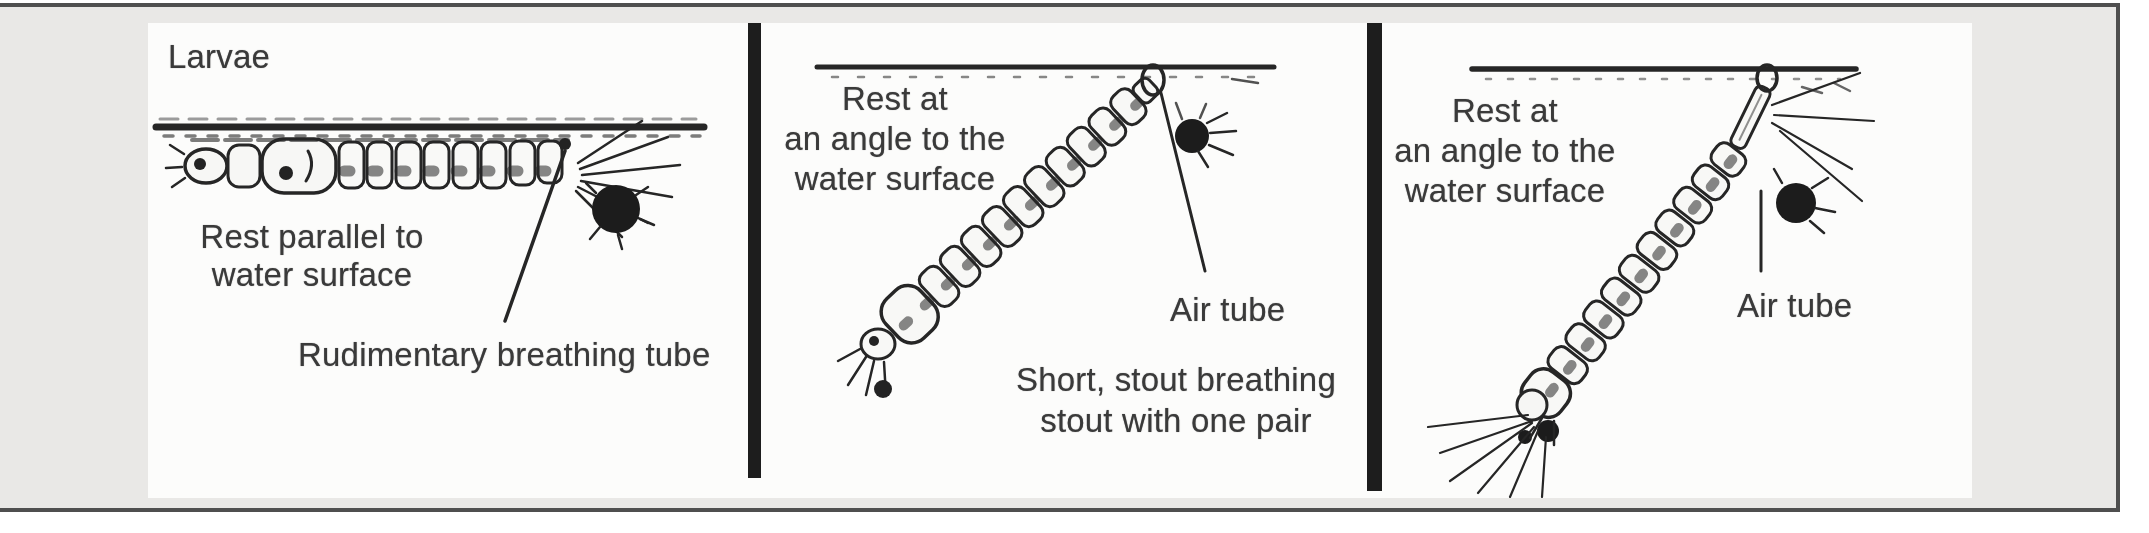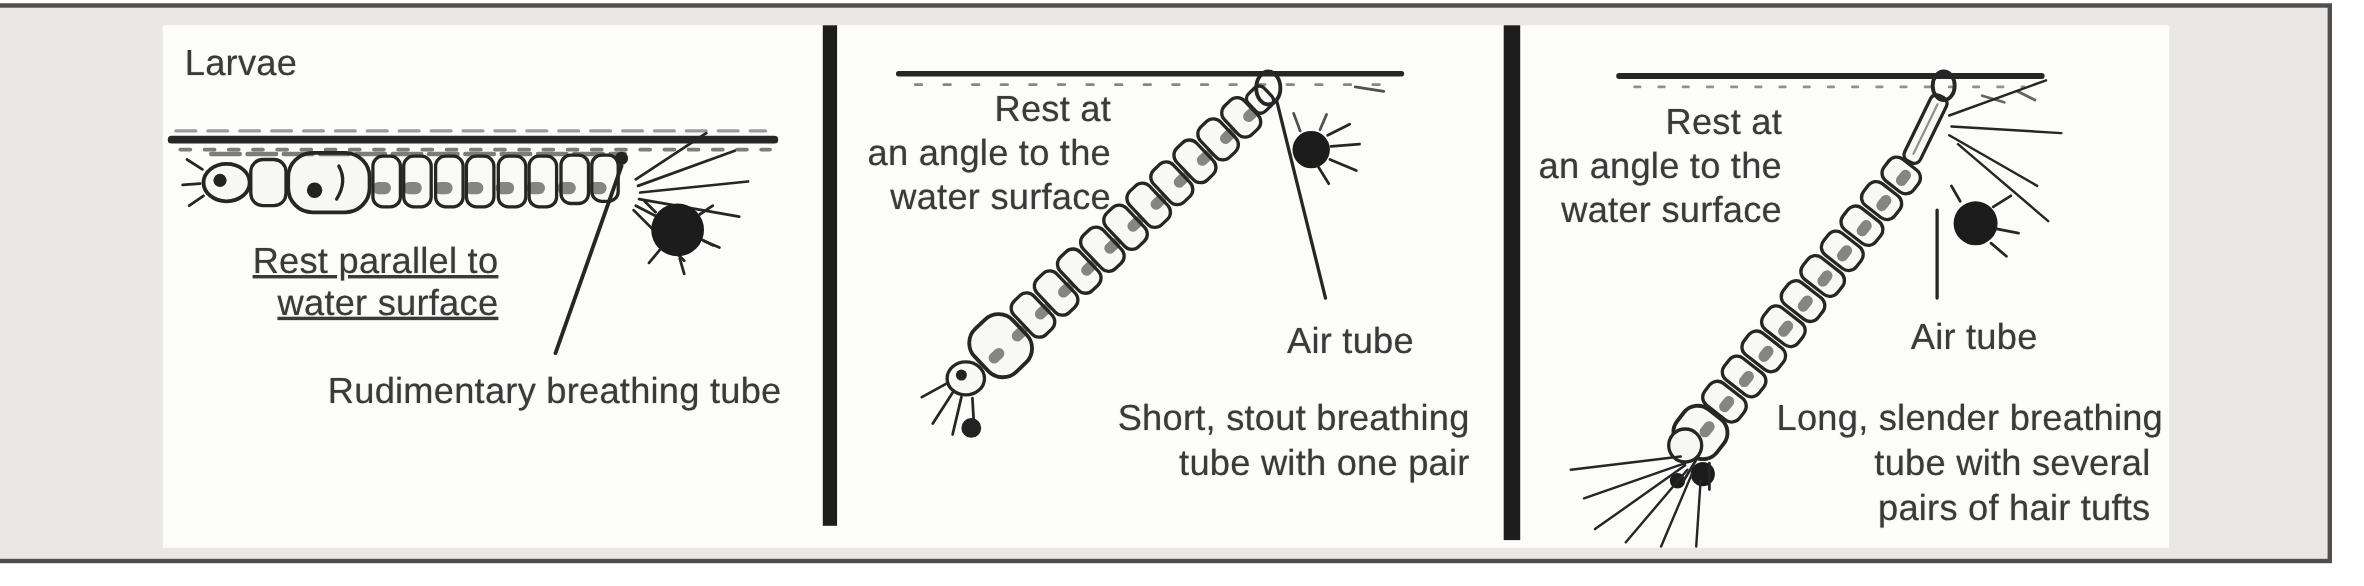--- a/index.html
+++ b/index.html
@@ -20,27 +20,27 @@
   }
   .panel{position:absolute;top:0;height:475px;}
   .p1{left:0;width:600px;}
   .p2{left:614px;width:605px;}
   .p3{left:1234px;width:590px;}
   .divider{position:absolute;top:0;background:var(--divider,#1d1d1d);}
   .d1{left:600px;width:13px;height:455px;}
   .d2{left:1219px;width:15px;height:468px;}
   .lbl{
     position:absolute;color:var(--ink,#3a3a3a);
-    font-size:33px;line-height:40px;text-align:right;
+    font-size:33px;line-height:40px;text-align:center;
     letter-spacing:.2px;white-space:nowrap;
     text-shadow:0 0 1px rgba(45,45,45,.55);
   }
   .left{text-align:center;}
   .title{left:20px;top:14px;}
-  .p1-rest{left:45px;top:195px;width:260px;line-height:38px;text-decoration:underline;}
+  .p1-rest{left:34px;top:195px;width:260px;line-height:38px;}
   .p1-tube{left:150px;top:312px;}
   .p2-rest{left:18px;top:56px;width:230px;}
   .p2-air{left:408px;top:267px;}
   .p2-tube{left:222px;top:336px;width:320px;line-height:41px;margin-left:32px;}
   .p3-rest{left:8px;top:68px;width:230px;}
   .p3-air{left:355px;top:263px;}
   .p3-tube{left:233px;top:336px;width:340px;line-height:41px;}
   svg.illus{position:absolute;left:0;top:0;filter:blur(.5px);}
 </style>
 </head>
@@ -133,21 +133,21 @@
       </g>
     </svg>
     <div class="lbl p2-rest">
       <div>Rest at</div>
       <div>an angle to the</div>
       <div>water surface</div>
     </div>
     <div class="lbl left p2-air">Air tube</div>
     <div class="lbl p2-tube">
       <div>Short, stout breathing</div>
-      <div>tube with one pair</div>
+      <div>stout with one pair</div>
     </div>
   </section>
 
   <div class="divider d2"></div>
 
   <section class="panel p3">
     <svg class="illus" width="590" height="475" viewBox="0 0 590 475">
       <g stroke="#262626" fill="none" stroke-linecap="round">
         <path d="M90,46 H474" stroke-width="5.5"></path>
         <path d="M104,56 H458" stroke-width="2.5" stroke-dasharray="5 17" opacity=".5"></path>
@@ -189,20 +189,15 @@
         <path d="M420,64 l20,6 M452,60 l16,8" stroke-width="2.5" opacity=".7"></path>
         <path d="M379,168 V248" stroke-width="3"></path>
       </g>
     </svg>
     <div class="lbl p3-rest">
       <div>Rest at</div>
       <div>an angle to the</div>
       <div>water surface</div>
     </div>
     <div class="lbl left p3-air">Air tube</div>
-    <div class="lbl p3-tube">
-      <div>Long, slender breathing</div>
-      <div>tube with several</div>
-      <div>pairs of hair tufts</div>
-    </div>
   </section>
 
 </div>
 
 </body></html>

